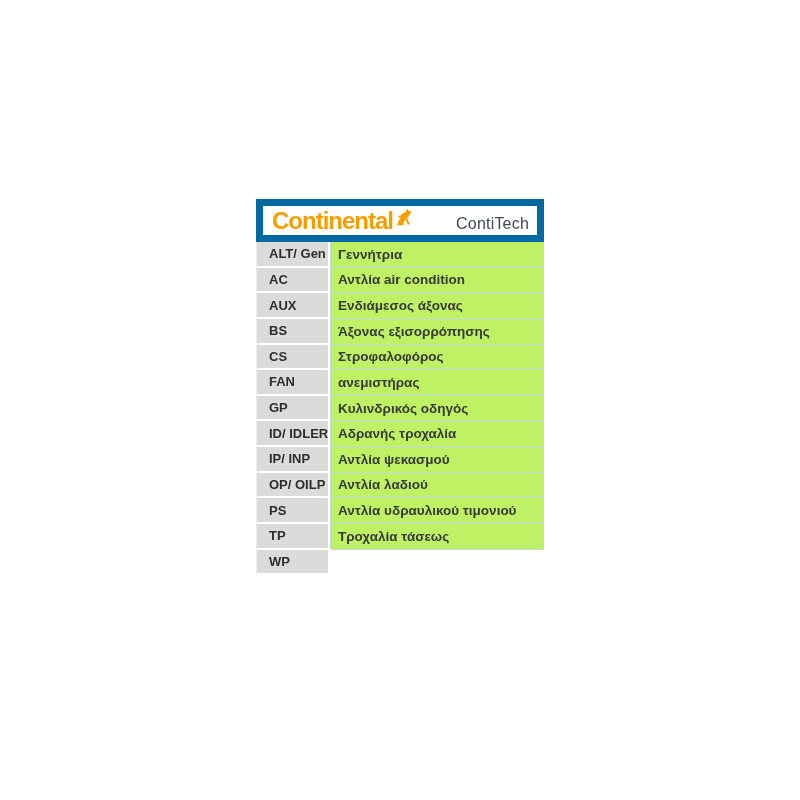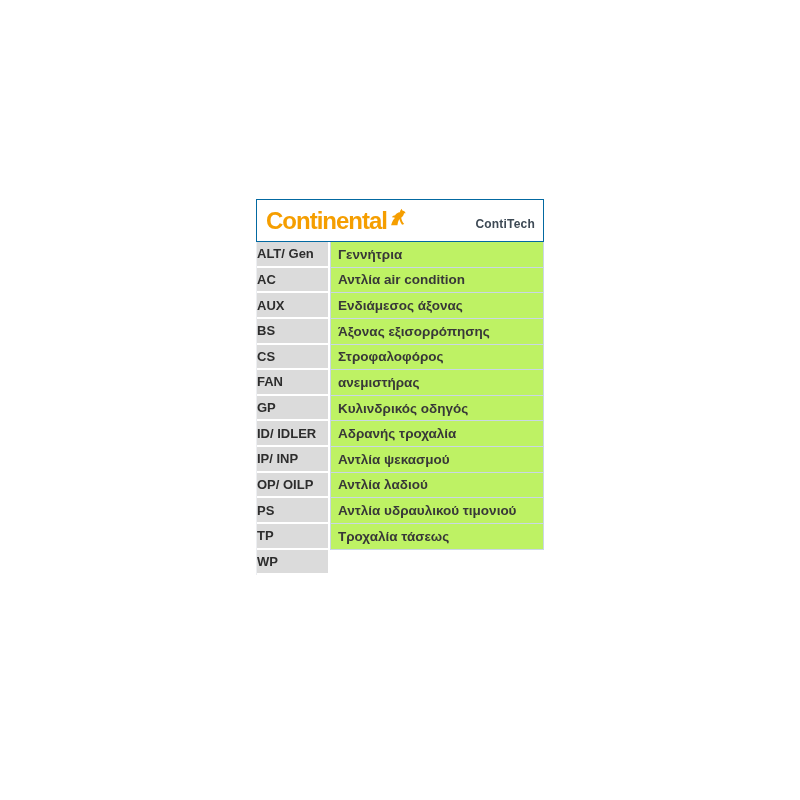--- a/index.html
+++ b/index.html
@@ -13,21 +13,21 @@
   }
   .card {
     position: absolute;
     left: 256px;
     top: 199px;
     width: 288px;
   }
   .header {
     box-sizing: border-box;
     height: 43px;
-    border: 1px solid #0369a1;
+    border: 7px solid #0369a1;
     background: #ffffff;
     display: flex;
     align-items: center;
     justify-content: space-between;
     padding: 0 8px 0 9px;
   }
   .logo {
     display: flex;
     align-items: center;
     color: #f59e00;
@@ -37,41 +37,41 @@
     font-size: 24px;
     letter-spacing: -1px;
     line-height: 1;
   }
   .logo svg {
     margin-left: 2px;
     margin-top: -6px;
   }
   .contitech {
     color: #3e4a55;
-    font-weight: bold;
-    font-size: 12px;
+    font-weight: normal;
+    font-size: 16px;
     letter-spacing: 0.2px;
     padding-top: 6px;
   }
   .rows {
     border-left: 1px solid #eceef1;
   }
   .row {
     display: flex;
     height: 25.64px;
   }
   .code {
     box-sizing: border-box;
     width: 73px;
     background: #dbdbdb;
     border-right: 2px solid #ffffff;
     border-bottom: 2px solid #ffffff;
     display: flex;
     align-items: center;
-    padding-left: 0;
+    padding-left: 12px;
     font-size: 13px;
     font-weight: bold;
     color: #2d2d2d;
     white-space: nowrap;
   }
   .desc {
     box-sizing: border-box;
     flex: 1;
     background: #bef264;
     border-left: 1px solid #c9d7e5;

